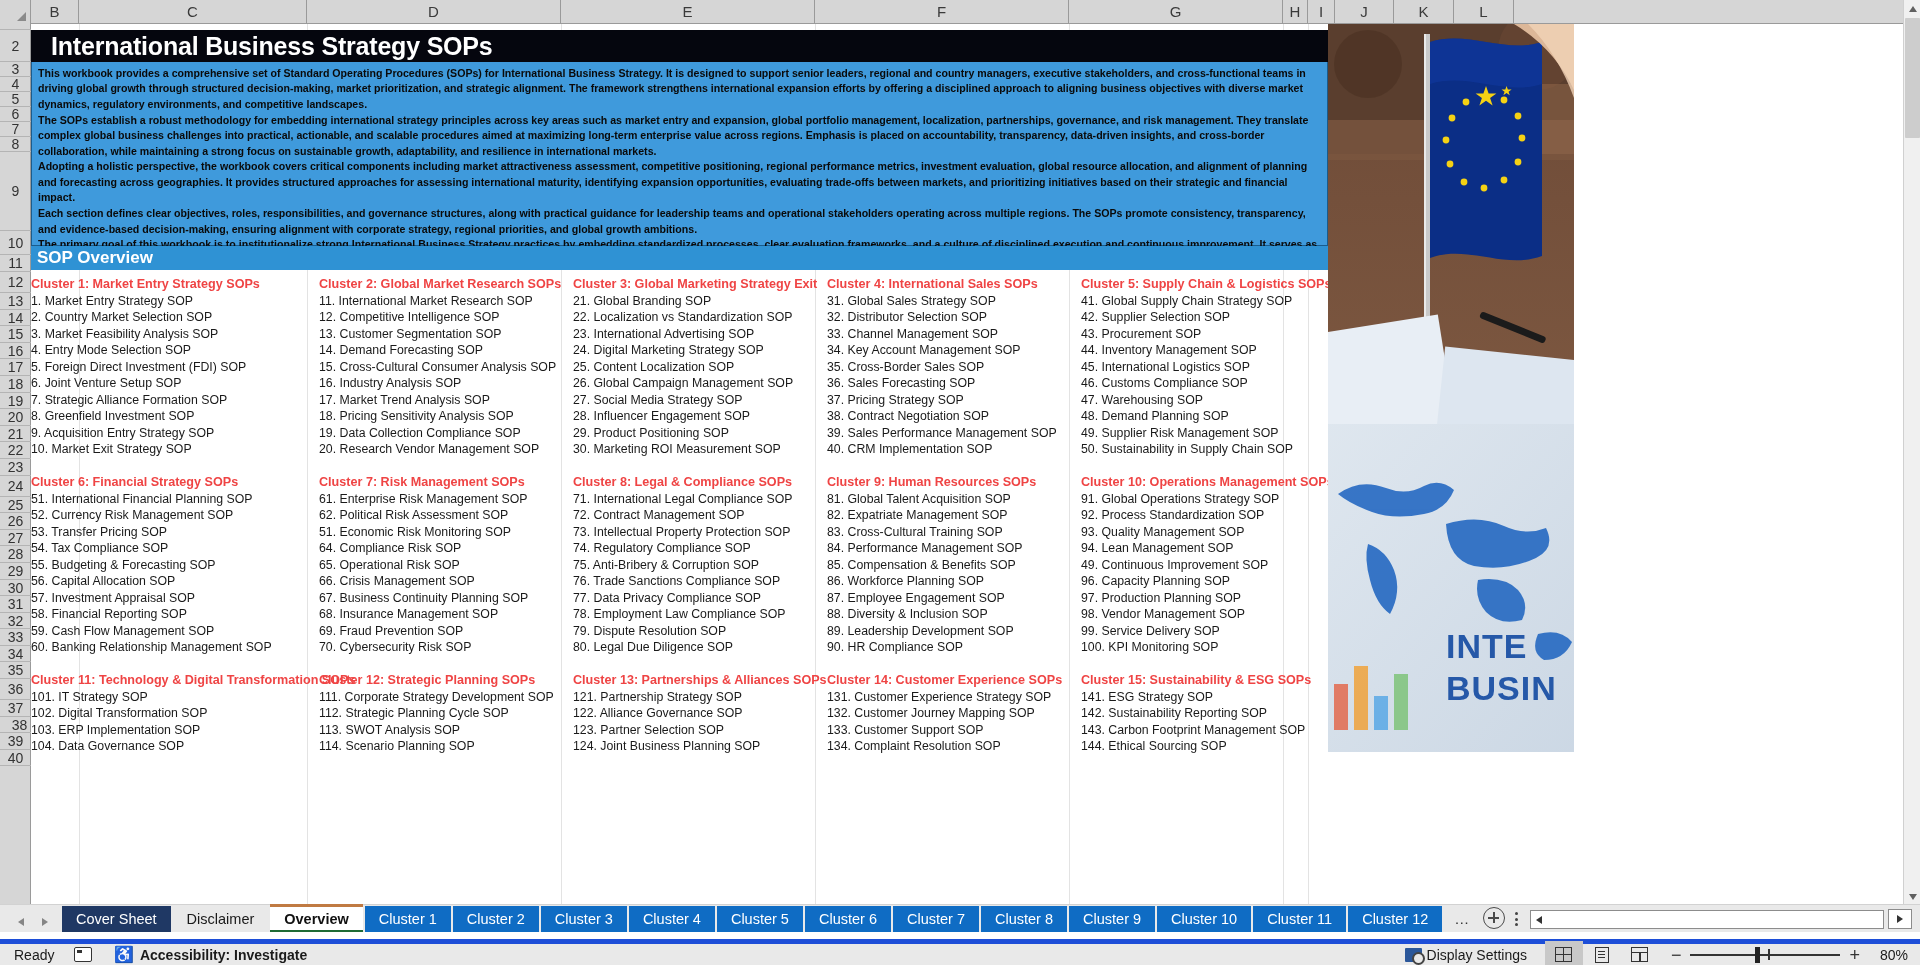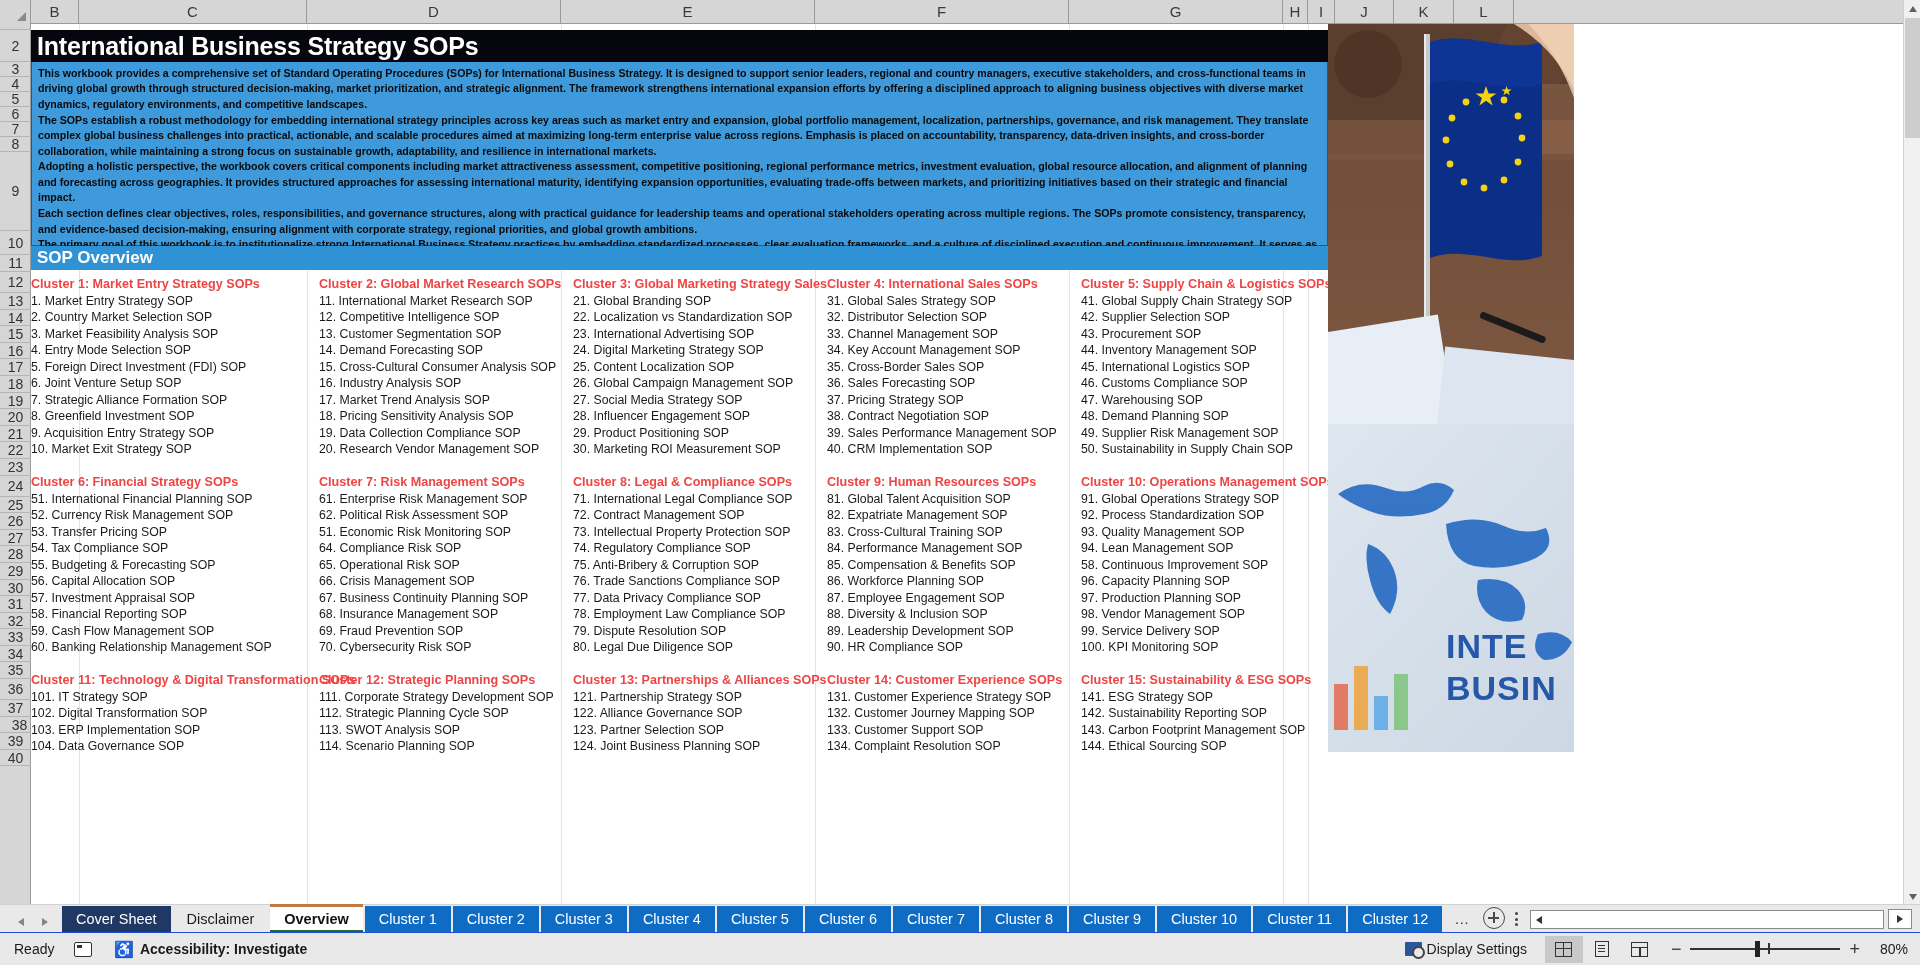--- a/index.html
+++ b/index.html
@@ -63,21 +63,21 @@
   .vline { position: absolute; top: 0; bottom: 0; width: 1px; background: #e3e3e3; }
 
   
   .title-band {
     position: absolute; left: 0; top: 6px;
     width: 1297px; height: 32px;
     background: #05060e;
     color: #ffffff;
     font-size: 25px; font-weight: bold;
     line-height: 32px;
-    padding-left: 6px;
+    padding-left: 20px;
     white-space: nowrap;
     letter-spacing: -0.2px;
   }
 
   
   .intro {
     position: absolute; left: 0; top: 38px;
     width: 1297px; height: 184px;
     background: #3f9adc;
     border: 1px solid #1a5c8d;
@@ -206,25 +206,25 @@
   .hscroll .hsl { width:16px;height:17px;display:flex;align-items:center;justify-content:center;background:#ffffff;}
   .hs-right {
     width: 24px; height: 20px; margin: 0 8px 3px 0;
     border: 1px solid #8c8c8c; background: #ffffff;
     display: flex; align-items: center; justify-content: center;
   }
 
   
   .statusbar {
     position: absolute; left: 0; bottom: 0;
-    width: 1920px; height: 33px;
+    width: 1920px; height: 26px;
     background: #e9e9e9;
     display: flex; align-items: center;
     font-size: 14px; color: #1a1a1a;
-    border-top: 1px solid #1d4ed8;
+    border-top: 5px solid #1d4ed8;
   }
   .sb-ready { padding-left: 14px; width: 74px; }
   .sb-icon { display:flex; align-items:center; justify-content:center; }
   .rec-icon {
     width: 18px; height: 15px; border: 1.6px solid #333; border-radius: 2px;
     position: relative; background: #fff;
   }
   .rec-icon::after{
     content:""; position:absolute; left:2px; top:2px; width:5px;height:3px;background:#333;
   }
@@ -363,21 +363,21 @@
           <div class="cl-item">13. Customer Segmentation SOP</div>
           <div class="cl-item">14. Demand Forecasting SOP</div>
           <div class="cl-item">15. Cross-Cultural Consumer Analysis SOP</div>
           <div class="cl-item">16. Industry Analysis SOP</div>
           <div class="cl-item">17. Market Trend Analysis SOP</div>
           <div class="cl-item">18. Pricing Sensitivity Analysis SOP</div>
           <div class="cl-item">19. Data Collection Compliance SOP</div>
           <div class="cl-item">20. Research Vendor Management SOP</div>
         </div>
         <div class="col-block" style="left: 542px; top: 0px;">
-          <div class="cl-title">Cluster 3: Global Marketing Strategy Sales</div>
+          <div class="cl-title">Cluster 3: Global Marketing Strategy Exit</div>
           <div class="cl-item">21. Global Branding SOP</div>
           <div class="cl-item">22. Localization vs Standardization SOP</div>
           <div class="cl-item">23. International Advertising SOP</div>
           <div class="cl-item">24. Digital Marketing Strategy SOP</div>
           <div class="cl-item">25. Content Localization SOP</div>
           <div class="cl-item">26. Global Campaign Management SOP</div>
           <div class="cl-item">27. Social Media Strategy SOP</div>
           <div class="cl-item">28. Influencer Engagement SOP</div>
           <div class="cl-item">29. Product Positioning SOP</div>
           <div class="cl-item">30. Marketing ROI Measurement SOP</div>
@@ -459,21 +459,21 @@
           <div class="cl-item">88. Diversity &amp; Inclusion SOP</div>
           <div class="cl-item">89. Leadership Development SOP</div>
           <div class="cl-item">90. HR Compliance SOP</div>
         </div>
         <div class="col-block" style="left: 1050px; top: 198px;">
           <div class="cl-title">Cluster 10: Operations Management SOPs</div>
           <div class="cl-item">91. Global Operations Strategy SOP</div>
           <div class="cl-item">92. Process Standardization SOP</div>
           <div class="cl-item">93. Quality Management SOP</div>
           <div class="cl-item">94. Lean Management SOP</div>
-          <div class="cl-item">58. Continuous Improvement SOP</div>
+          <div class="cl-item">49. Continuous Improvement SOP</div>
           <div class="cl-item">96. Capacity Planning SOP</div>
           <div class="cl-item">97. Production Planning SOP</div>
           <div class="cl-item">98. Vendor Management SOP</div>
           <div class="cl-item">99. Service Delivery SOP</div>
           <div class="cl-item">100. KPI Monitoring SOP</div>
         </div>
         <div class="col-block" style="left: 0px; top: 396px;">
           <div class="cl-title">Cluster 11: Technology &amp; Digital Transformation SOPs</div>
           <div class="cl-item">101. IT Strategy SOP</div>
           <div class="cl-item">102. Digital Transformation SOP</div>

